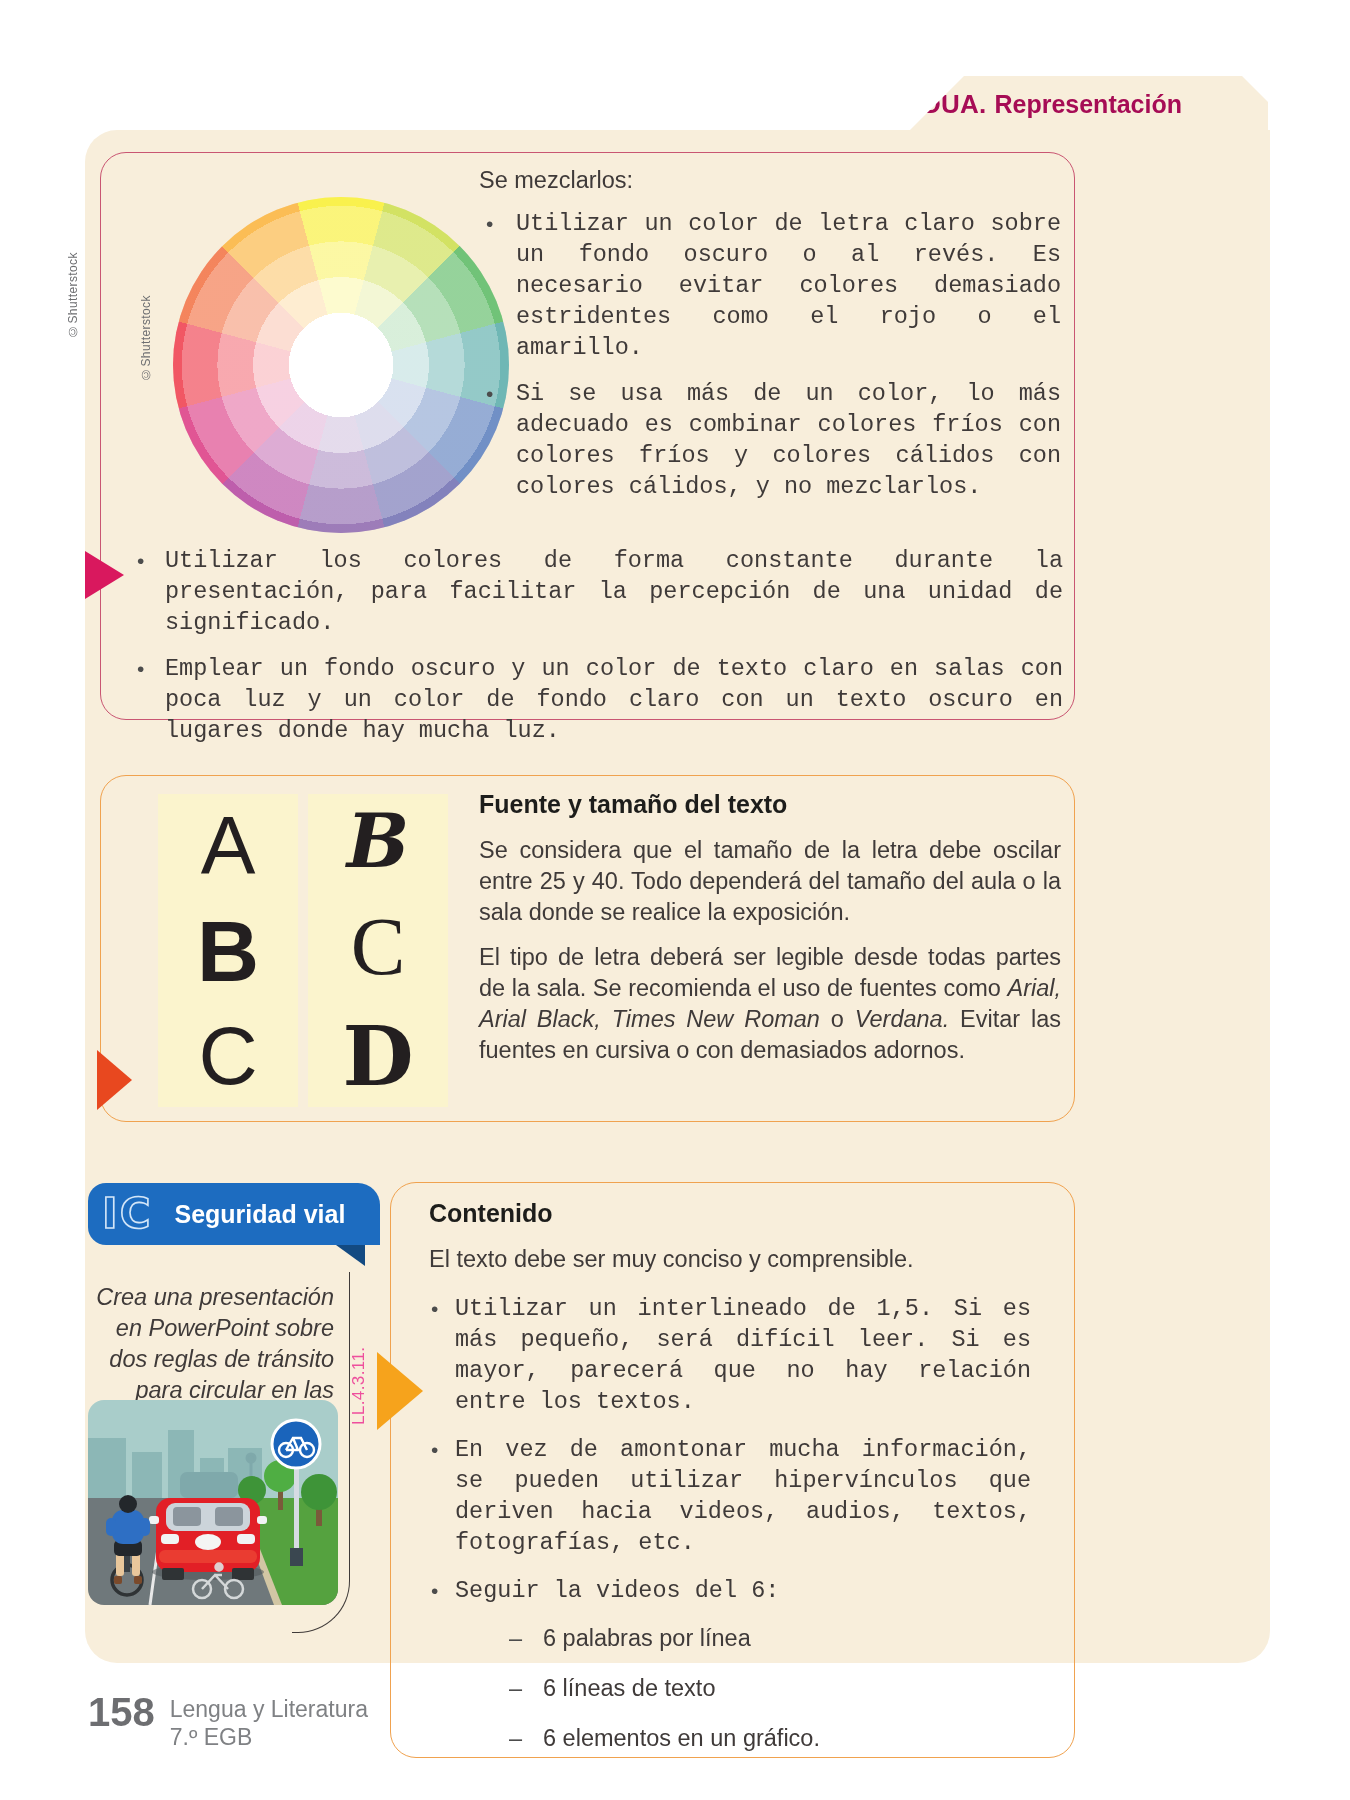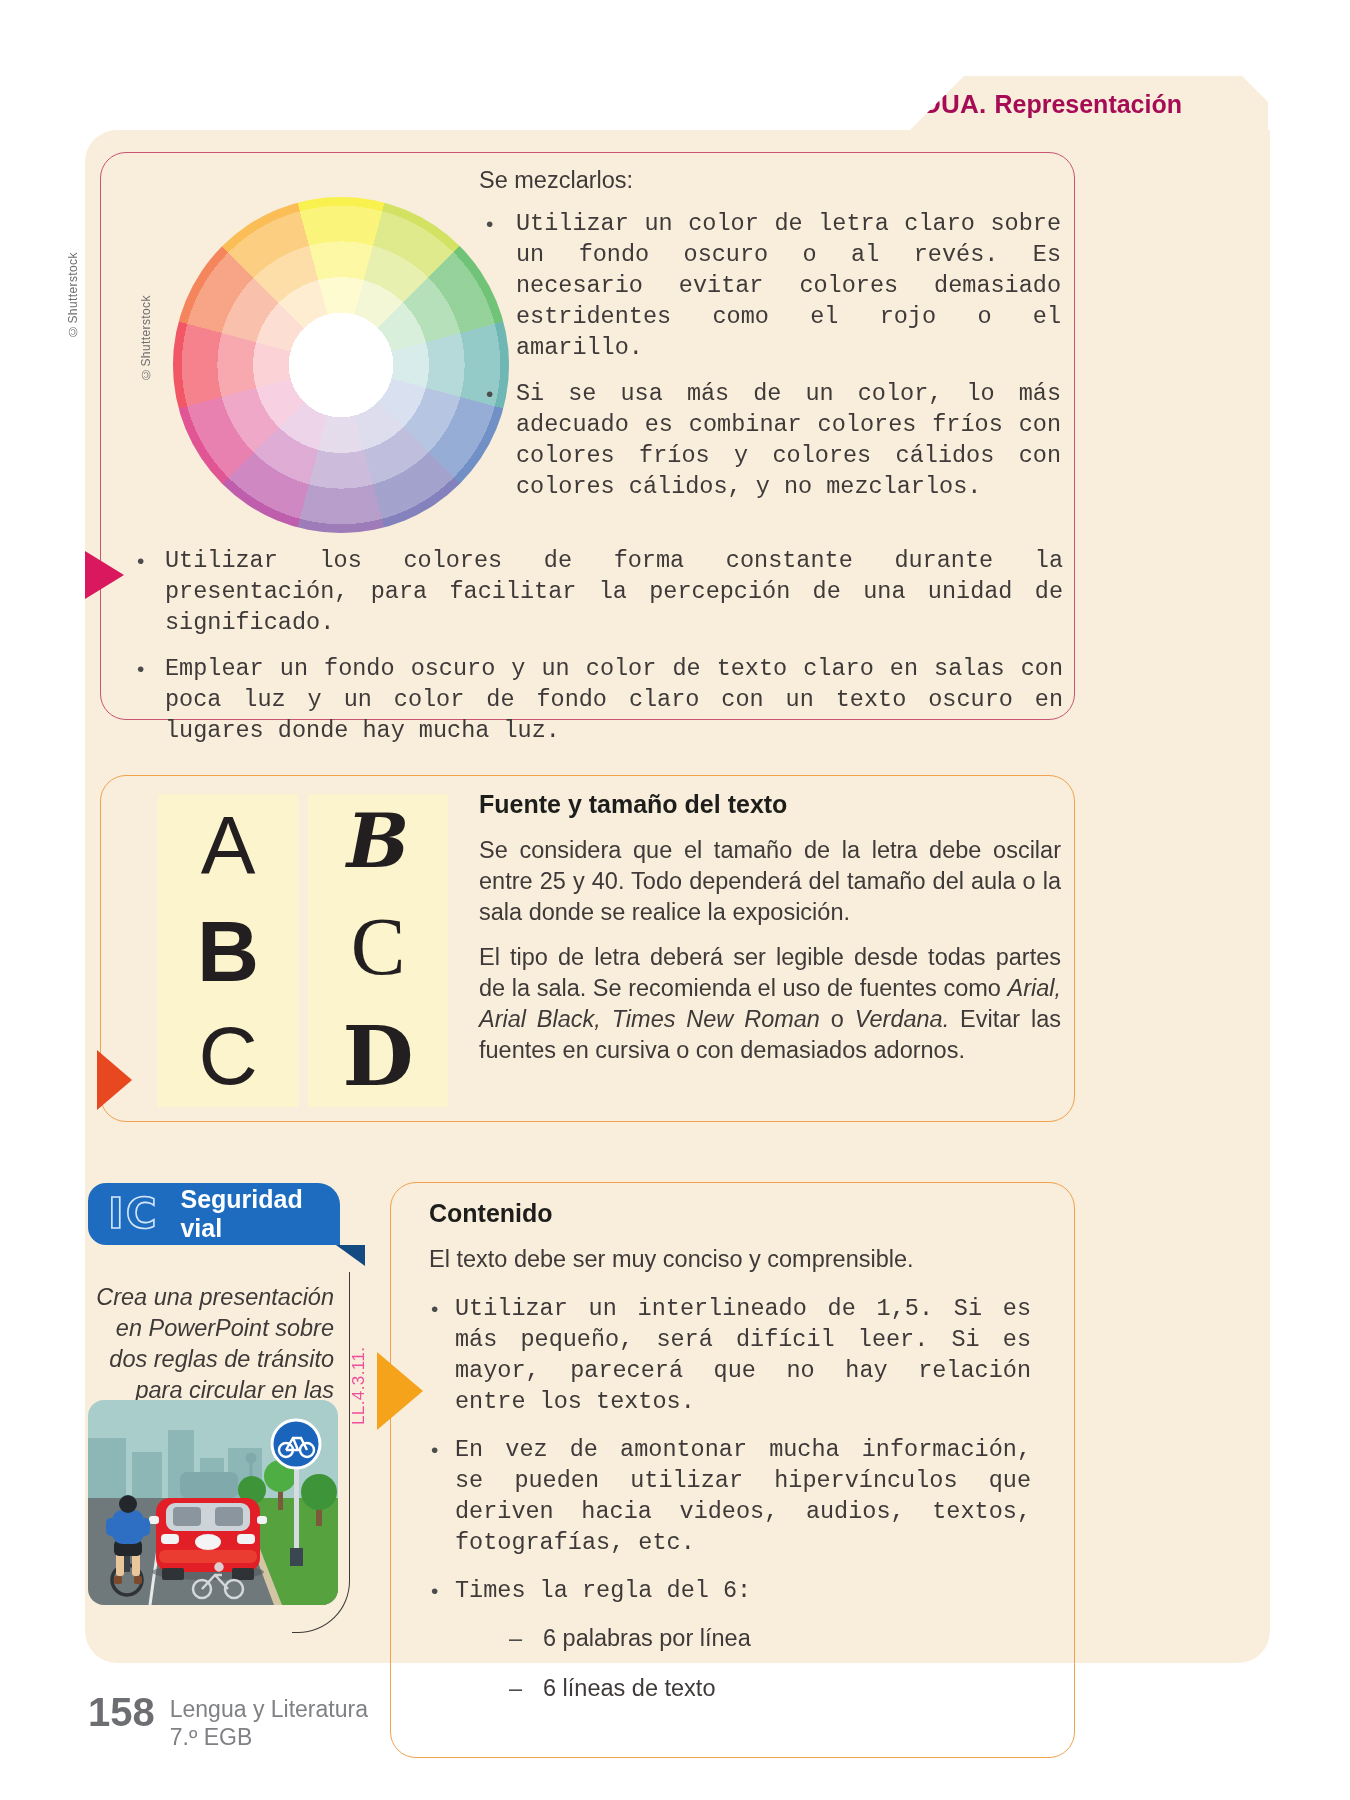--- a/index.html
+++ b/index.html
@@ -68,22 +68,22 @@
   .stext{font-size:23.5px;line-height:31px;}
   
   .arrow{position:absolute;width:0;height:0;}
   .arrow-pink{left:0px;top:421px;border-top:24px solid transparent;border-bottom:24px solid transparent;
     border-left:39px solid var(--arrow-pink,#d9185e);}
   .arrow-redorange{left:12px;top:920px;border-top:30px solid transparent;border-bottom:30px solid transparent;
     border-left:35px solid var(--arrow-red-orange,#e8481f);}
   .arrow-orange{left:292px;top:1222px;border-top:39px solid transparent;border-bottom:39px solid transparent;
     border-left:46px solid var(--arrow-orange,#f6a31c);}
   
-  .badge{position:absolute;left:3px;top:1053px;width:252px;height:62px;background:var(--badge-blue,#1d6cc0);
-    border-radius:18px 22px 0 18px;display:flex;align-items:center;box-sizing:border-box;padding-left:20px;}
+  .badge{position:absolute;left:3px;top:1053px;width:292px;height:62px;background:var(--badge-blue,#1d6cc0);
+    border-radius:18px 22px 0 18px;display:flex;align-items:center;box-sizing:border-box;padding-left:14px;}
   .badge-logo{font-family:"DejaVu Sans",sans-serif;font-size:42px;font-weight:700;letter-spacing:2px;
     color:transparent;-webkit-text-stroke:1.6px #d4e6f8;line-height:1;}
   .badge-label{color:#ffffff;font-weight:700;font-size:25px;margin-left:22px;}
   .badge-fold{position:absolute;left:251px;top:1115px;width:29px;height:21px;
     background:var(--badge-fold,#134a82);clip-path:polygon(0 0,100% 0,100% 100%);}
   .prompt{position:absolute;left:3px;top:1152px;width:246px;font-style:italic;font-size:23.5px;
     line-height:31px;text-align:right;}
   .code-label{position:absolute;left:264px;top:1153px;height:142px;writing-mode:vertical-rl;
     transform:rotate(180deg);font-size:17px;color:var(--code-pink,#ee4f9d);letter-spacing:.4px;}
   .bracket{position:absolute;left:207px;top:1142px;width:57px;height:360px;
@@ -158,29 +158,33 @@
         <div class="brow">
           <span class="marker"></span>
           <span class="btext">Utilizar un interlineado de 1,5. Si es más pequeño, será difícil leer. Si es mayor, parecerá que no hay relación entre los textos.</span>
         </div>
         <div class="brow">
           <span class="marker"></span>
           <span class="btext">En vez de amontonar mucha información, se pueden utilizar hipervínculos que deriven hacia videos, audios, textos, fotografías, etc.</span>
         </div>
         <div class="brow">
           <span class="marker"></span>
-          <span class="btext">Times la regla del 6:</span>
+          <span class="btext">Seguir la videos del 6:</span>
         </div>
         <div class="subrow">
           <span class="dashm"></span>
           <span class="stext">6 palabras por línea</span>
         </div>
         <div class="subrow">
           <span class="dashm"></span>
           <span class="stext">6 líneas de texto</span>
+        </div>
+        <div class="subrow">
+          <span class="dashm"></span>
+          <span class="stext">6 elementos en un gráfico.</span>
         </div>
       </div>
     </div>
 
     <div class="arrow arrow-pink"></div>
     <div class="arrow arrow-redorange"></div>
     <div class="arrow arrow-orange"></div>
 
     <div class="badge">
       <span class="badge-logo">IC</span>

